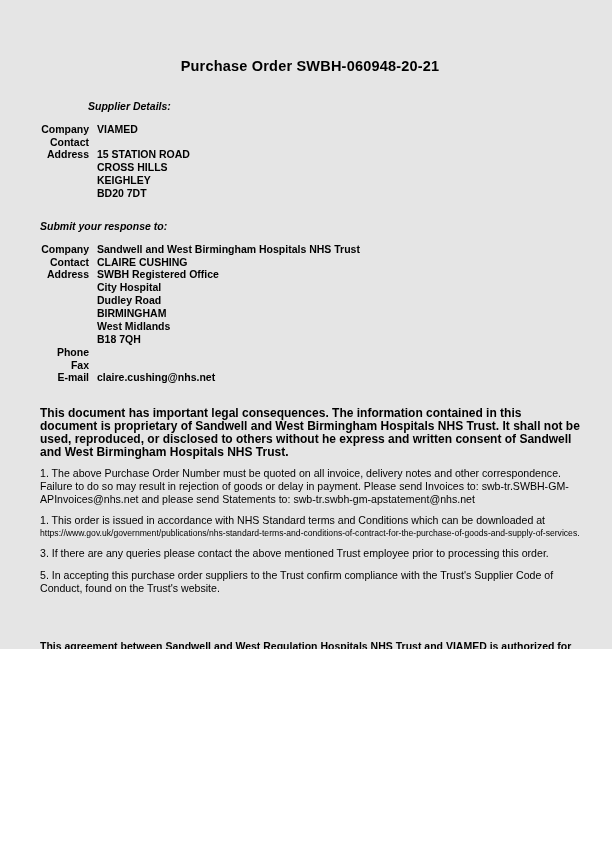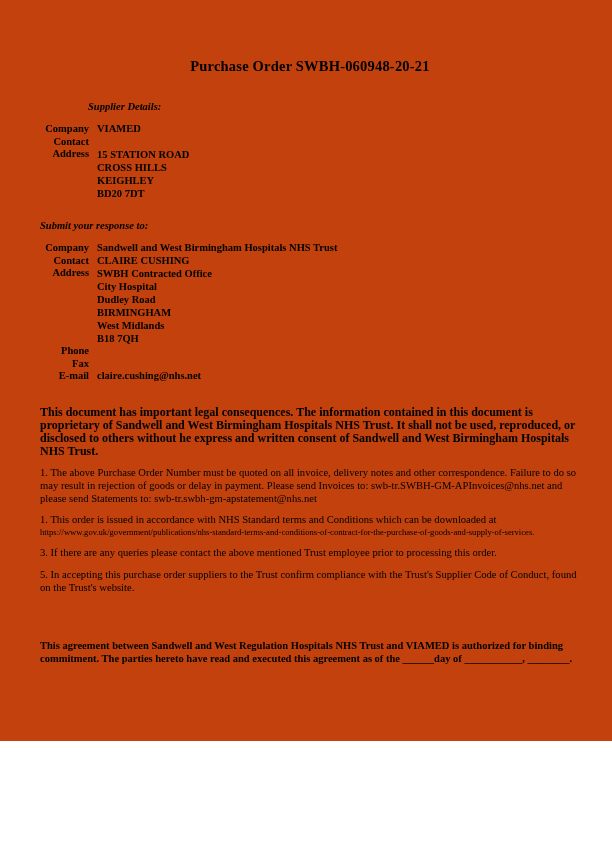--- a/index.html
+++ b/index.html
@@ -3,24 +3,24 @@
 <meta charset="utf-8">
 <style>
   html, body {
     margin: 0;
     padding: 0;
     background: #ffffff;
   }
   .page {
     position: relative;
     width: 612px;
-    height: 741px;
-    background: #c2410c;
+    height: 649px;
+    background: #e5e5e5;
     color: #000000;
-    font-family: Liberation Serif, serif;
+    font-family: Liberation Sans, sans-serif;
     overflow: hidden;
   }
   .content {
     position: absolute;
     left: 40px;
     top: 0;
     width: 540px;
   }
   .doc-title {
     margin-top: 58px;
@@ -128,21 +128,21 @@
         <div class="detail-label">Company</div>
         <div class="detail-value">Sandwell and West Birmingham Hospitals NHS Trust</div>
       </div>
       <div class="detail-row">
         <div class="detail-label">Contact</div>
         <div class="detail-value">CLAIRE CUSHING</div>
       </div>
       <div class="detail-row">
         <div class="detail-label">Address</div>
         <div class="detail-value">
-          <div class="addr-line">SWBH Contracted Office</div>
+          <div class="addr-line">SWBH Registered Office</div>
           <div class="addr-line">City Hospital</div>
           <div class="addr-line">Dudley Road</div>
           <div class="addr-line">BIRMINGHAM</div>
           <div class="addr-line">West Midlands</div>
           <div class="addr-line">B18 7QH</div>
         </div>
       </div>
       <div class="detail-row">
         <div class="detail-label">Phone</div>
         <div class="detail-value"></div>

